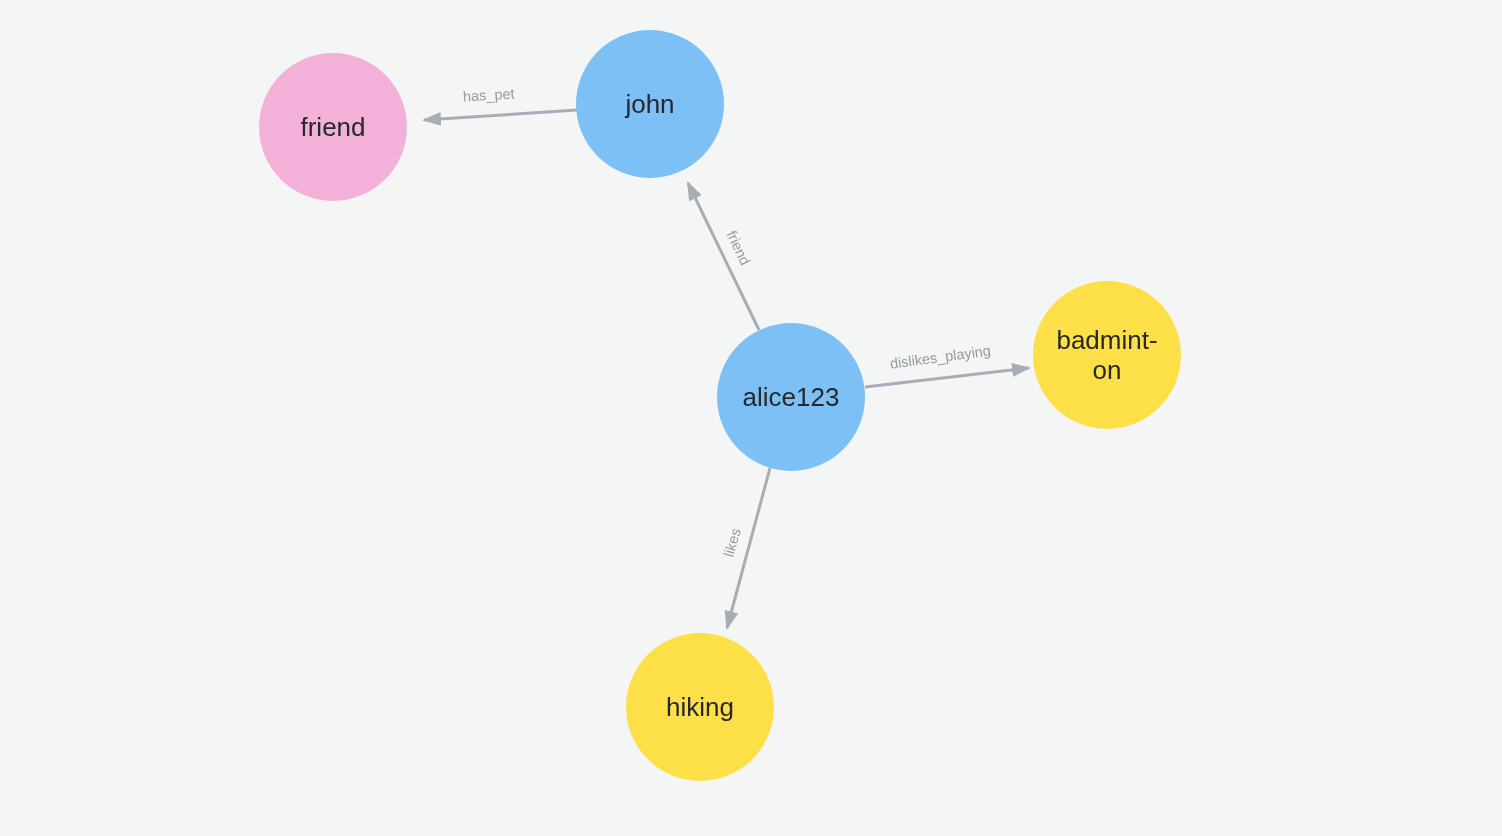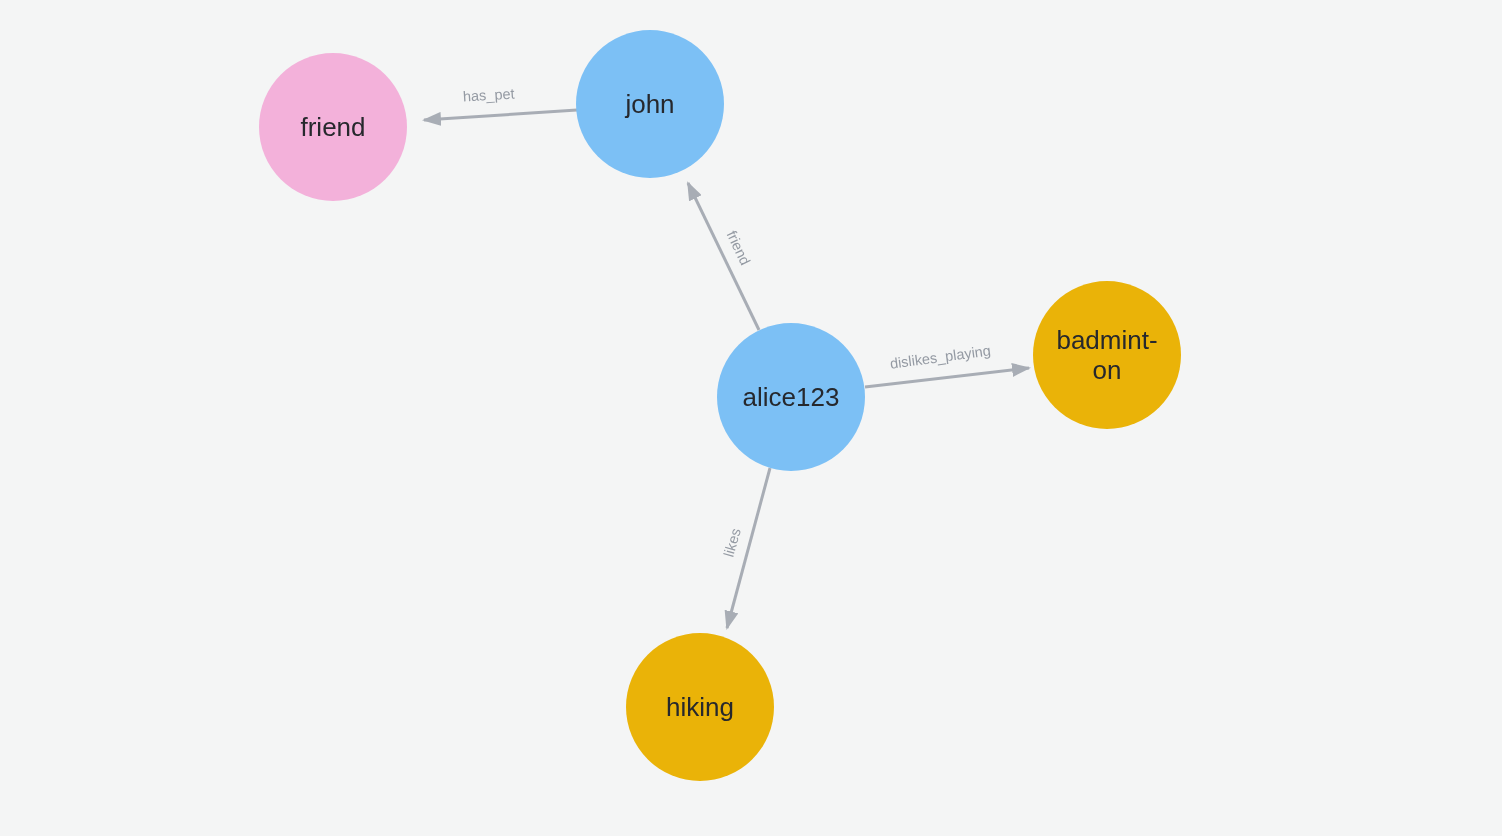--- a/index.html
+++ b/index.html
@@ -48,21 +48,21 @@
   .node-label {
     font-size: 26px;
     line-height: 30px;
     color: #26282d;
     text-align: center;
     white-space: pre-line;
     user-select: none;
   }
   .node-person { background: #7cc0f5; align-items: center; }
   .node-pet    { background: #f3b1da; }
-  .node-hobby  { background: #eab308; }
+  .node-hobby  { background: #fde047; }
 </style>
 </head>
 <body>
 
 <div class="canvas">
 
   <svg class="edges-layer" width="1502" height="836" viewBox="0 0 1502 836">
     <defs>
       <marker id="arrow" markerUnits="userSpaceOnUse" markerWidth="20" markerHeight="14" refX="17" refY="7" orient="auto">
         <path class="arrowhead" d="M0,0 L19,7 L0,14 Z"></path>

